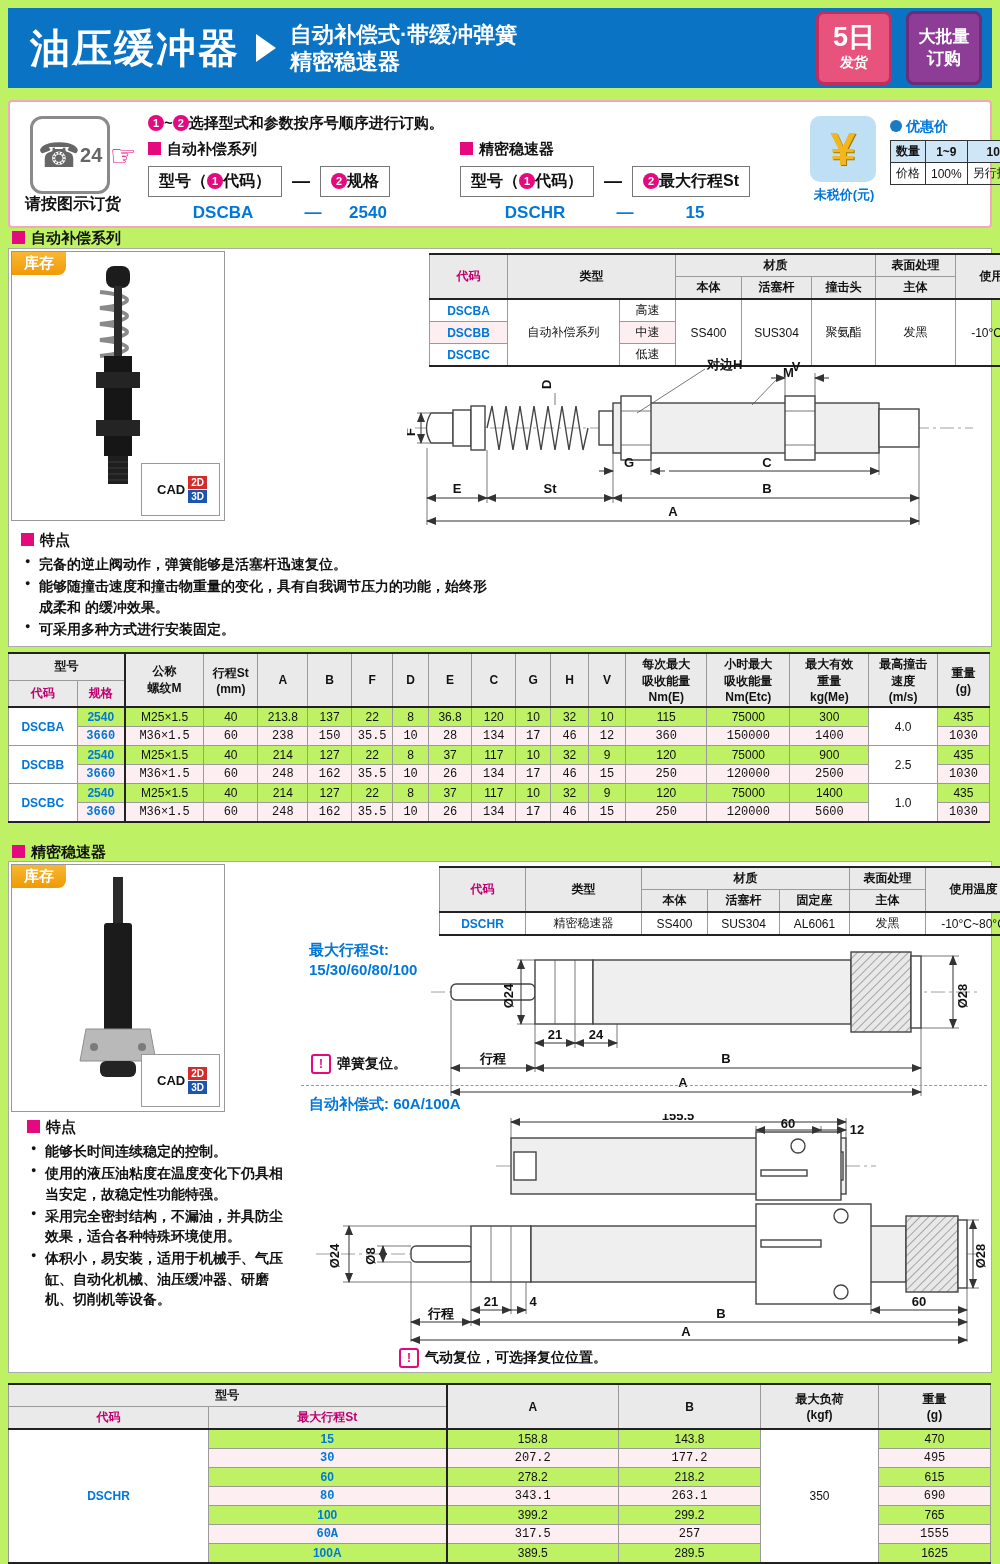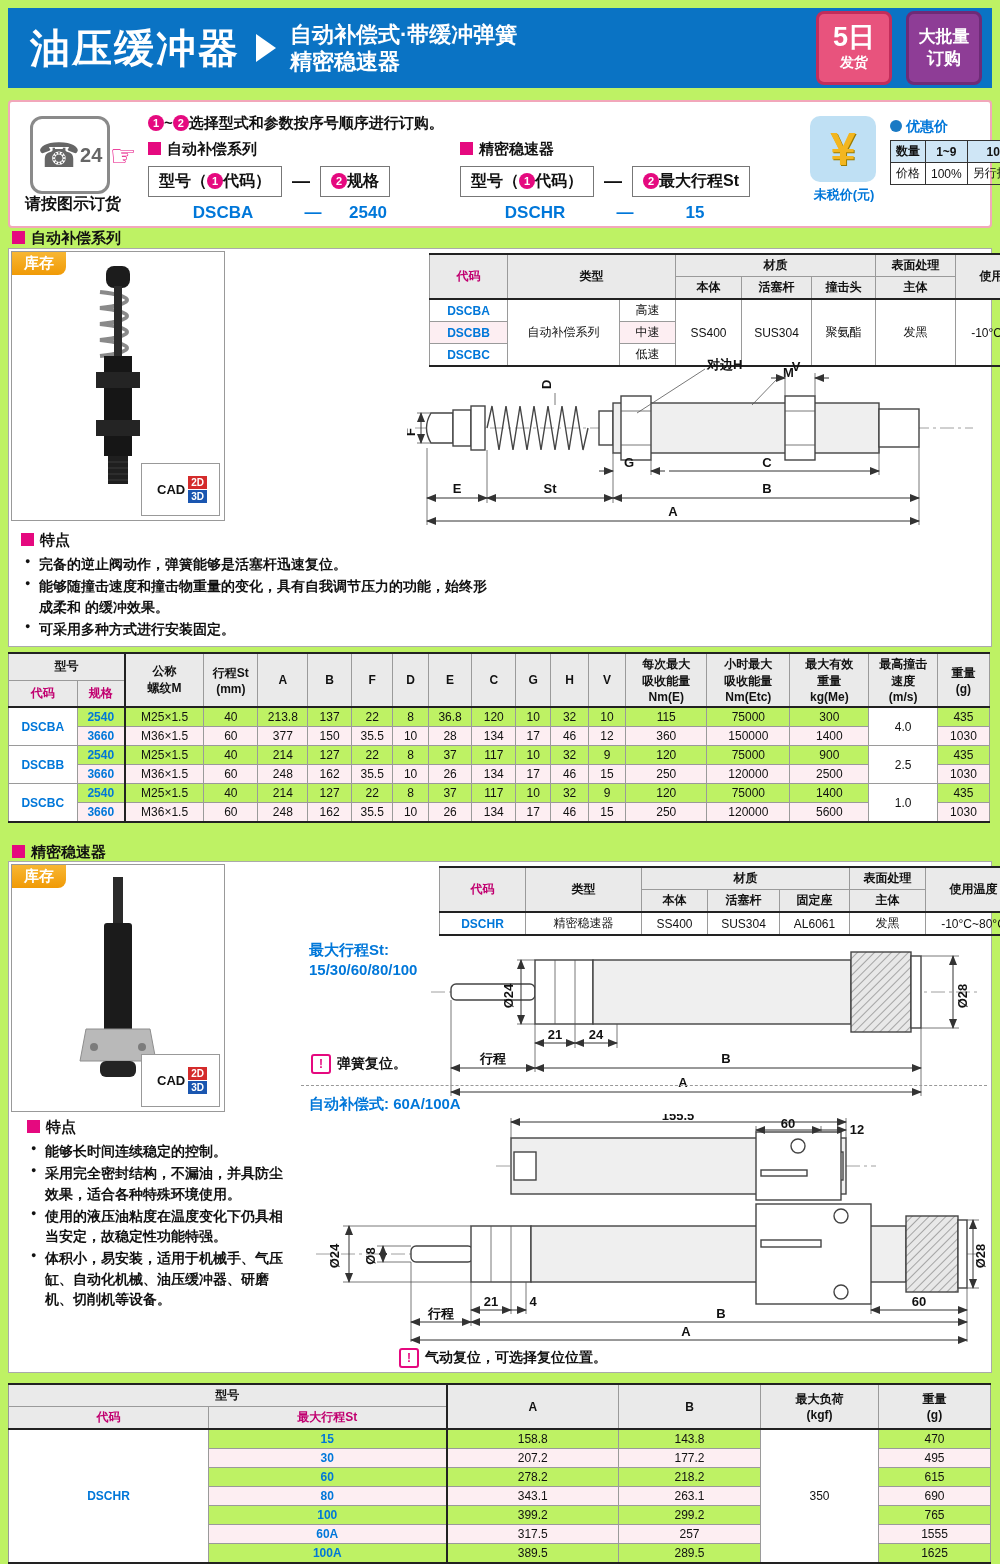--- a/index.html
+++ b/index.html
@@ -49,21 +49,21 @@
   .cadb .d3{background:#1a56b0;color:#fff;font-size:10px;font-weight:bold;padding:1px 3px;}
   .cadcol{display:flex;flex-direction:column;gap:1px;border-radius:6px;}
   
   .tbl{border-collapse:collapse;font-size:12px;text-align:center;table-layout:fixed;}
   .tbl th,.tbl td{border:1px solid #9a9a9a;padding:2px 2px;white-space:pre-line;overflow:hidden;}
   .tbl thead th{background:#eaeaea;font-weight:bold;}
   .tbl{border-top:2px solid #222;border-bottom:2px solid #222;}
   .tbl thead{border-bottom:2px solid #222;}
   .magenta{color:#c10070;}
   .blue{color:#0077d9;font-weight:bold;}
-  .r-p td{background:#fdeef2;}
+  .r-p td{background:#fdeef2;font-family:Liberation Mono, monospace;}
   .wbg{background:#fff !important;}
   .thick-r{border-right:2px solid #222 !important;}
   
   .feat-title{font-weight:bold;font-size:15px;}
   .feat ul{margin:4px 0 0 4px;padding:0;list-style:none;}
   .feat li{font-size:14px;font-weight:bold;line-height:1.45;margin-bottom:2px;padding-left:14px;position:relative;}
   .feat li:before{content:"●";position:absolute;left:0;top:1px;font-size:9px;}
   
   .dgm text{font-size:13px;font-weight:bold;fill:#111;font-family:"Liberation Sans",sans-serif;}
   .dgm .thin{stroke:#555;stroke-width:0.8;}
@@ -404,21 +404,21 @@
         <td>115</td>
         <td>75000</td>
         <td>300</td>
         <td rowspan="2" class="wbg">4.0</td>
         <td>435</td>
       </tr>
       <tr class="r-p">
         <td class="blue thick-r">3660</td>
         <td>M36×1.5</td>
         <td>60</td>
-        <td>377</td>
+        <td>238</td>
         <td>150</td>
         <td>35.5</td>
         <td>10</td>
         <td>28</td>
         <td>134</td>
         <td>17</td>
         <td>46</td>
         <td>12</td>
         <td>360</td>
         <td>150000</td>
@@ -720,22 +720,22 @@
 
     <div class="abs note-line" style="left:390px;top:486px;">
       <span class="note-ic">!</span>
       <span>气动复位，可选择复位位置。</span>
     </div>
 
     <div class="abs feat" style="left:18px;top:256px;width:268px;">
       <div class="feat-title"><span class="sqr"></span><span>特点</span></div>
       <ul>
         <li>能够长时间连续稳定的控制。</li>
+        <li>使用的液压油粘度在温度变化下仍具相当安定，故稳定性功能特强。</li>
         <li>采用完全密封结构，不漏油，并具防尘效果，适合各种特殊环境使用。</li>
-        <li>使用的液压油粘度在温度变化下仍具相当安定，故稳定性功能特强。</li>
         <li>体积小，易安装，适用于机械手、气压缸、自动化机械、油压缓冲器、研磨机、切削机等设备。</li>
       </ul>
     </div>
   </div>
 
   <table class="tbl abs" style="left:8px;top:1383px;width:982px;">
     <colgroup>
         <col style="width:200px">
         <col style="width:238px">
         <col style="width:172px">

